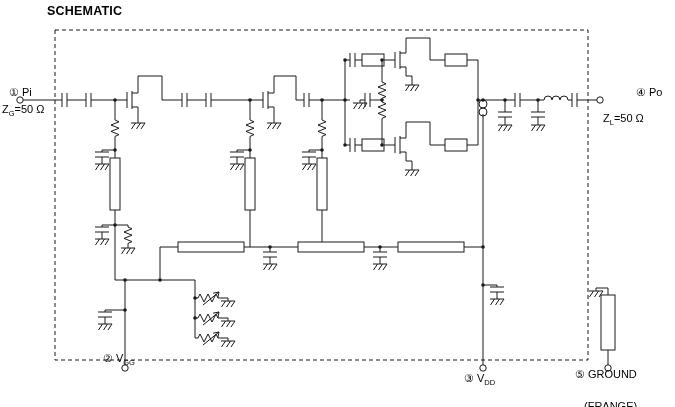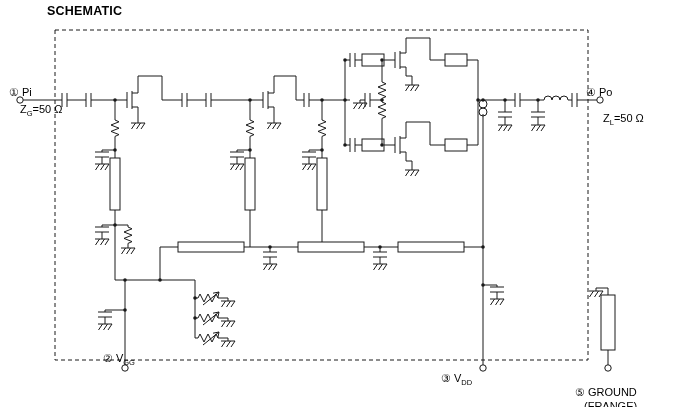--- a/index.html
+++ b/index.html
@@ -213,33 +213,33 @@
           <circle cx="125" cy="310" r="1.8"></circle>
         <circle cx="195" cy="298" r="1.8"></circle>
           <circle cx="195" cy="318" r="1.8"></circle>
       </g>
     </g>
   </svg>
 
   <div class="title" style="left:47px;top:4px">SCHEMATIC</div>
 
   <div class="lbl" style="left:9px;top:86px">① Pi</div>
-  <div class="lbl" style="left:20px;top:103px">
+  <div class="lbl" style="left:2px;top:103px">
     <span>Z</span><sub>G</sub><span>=50 Ω</span>
   </div>
 
-  <div class="lbl" style="left:586px;top:86px">④ Po</div>
+  <div class="lbl" style="left:636px;top:86px">④ Po</div>
   <div class="lbl" style="left:603px;top:112px">
     <span>Z</span><sub>L</sub><span>=50 Ω</span>
   </div>
 
   <div class="lbl" style="left:103px;top:352px">
     <span>② V</span><sub>GG</sub>
   </div>
 
-  <div class="lbl" style="left:441px;top:372px">
+  <div class="lbl" style="left:464px;top:372px">
     <span>③ V</span><sub>DD</sub>
   </div>
 
-  <div class="lbl" style="left:575px;top:386px">⑤ GROUND</div>
+  <div class="lbl" style="left:575px;top:368px">⑤ GROUND</div>
   <div class="lbl" style="left:584px;top:400px">(FRANGE)</div>
 
 </div>
 
 </body></html>

